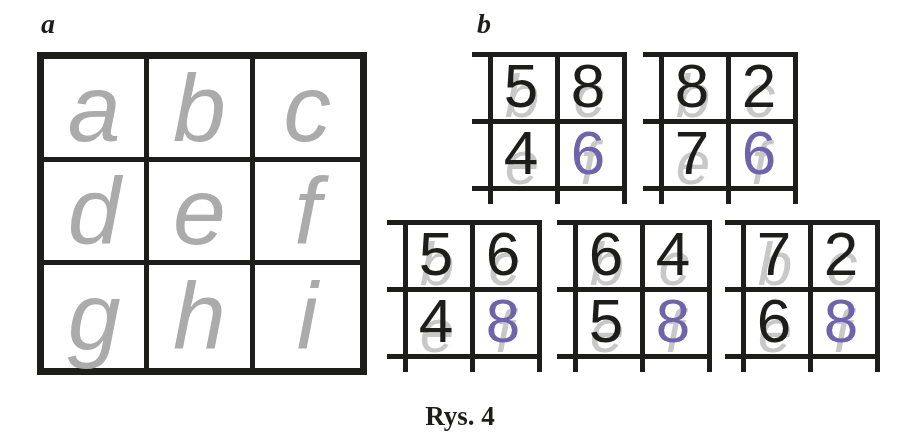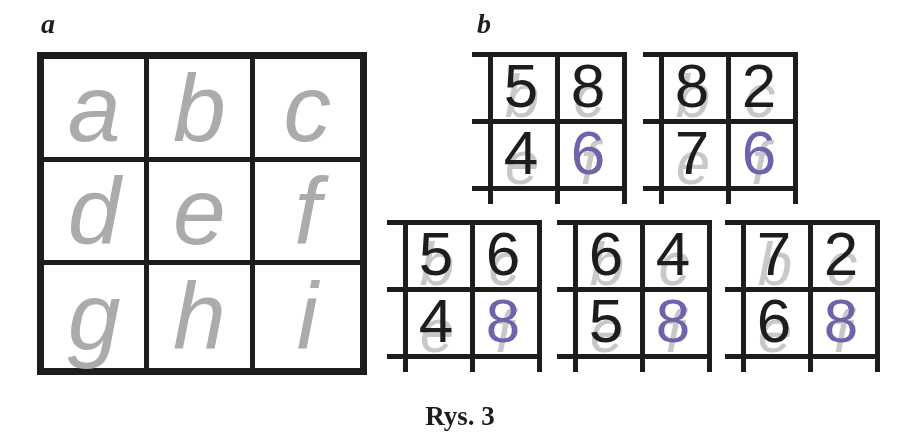--- a/index.html
+++ b/index.html
@@ -241,14 +241,14 @@
     <div class="wcell wc2">
       <span class="ghost">e</span>
       <span class="digit">6</span>
     </div>
     <div class="wcell wc3">
       <span class="ghost">f</span>
       <span class="digit hl">8</span>
     </div>
   </div>
 
-  <div id="caption">Rys. 3</div>
+  <div id="caption">Rys. 4</div>
 </div>
 
 </body></html>

